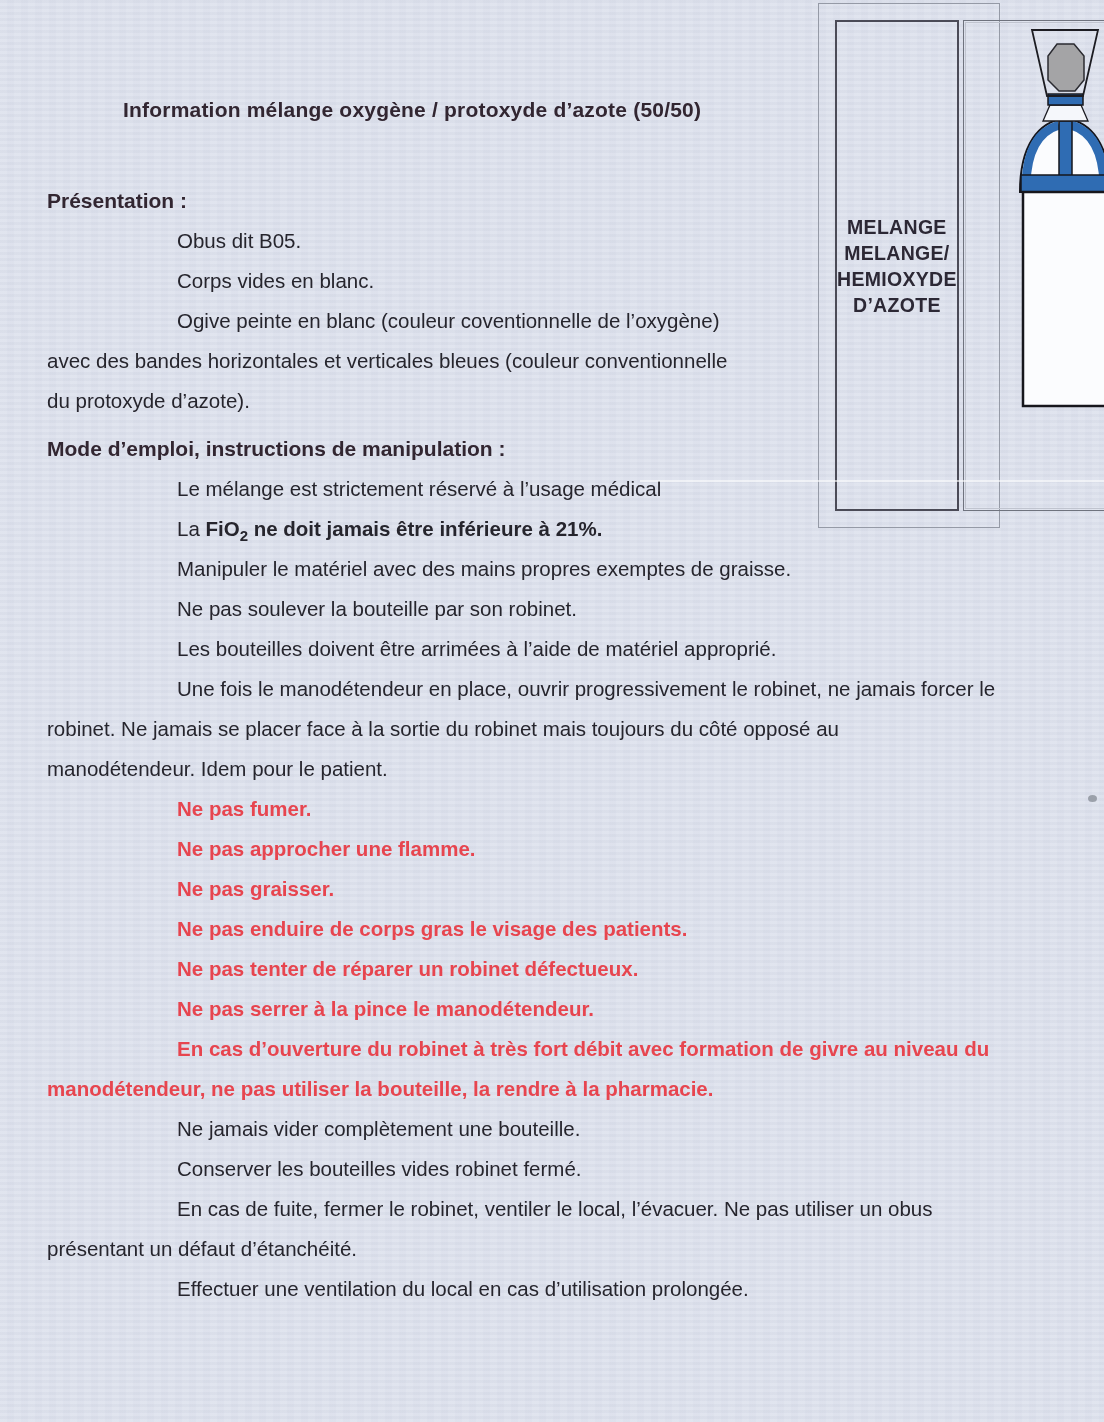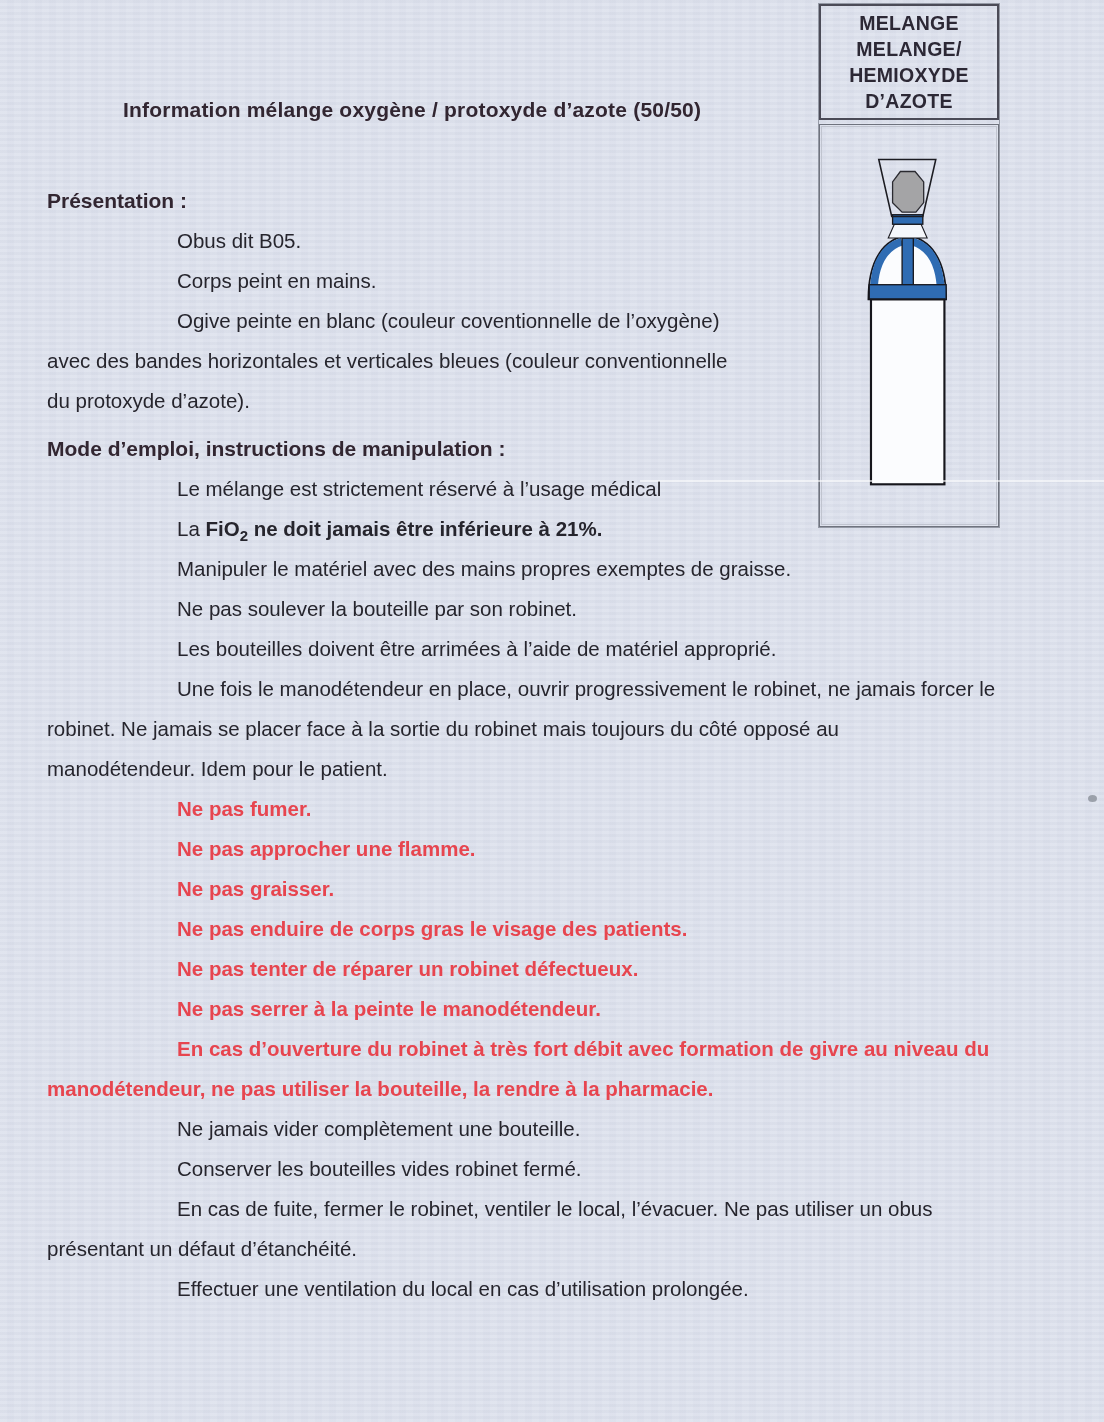--- a/index.html
+++ b/index.html
@@ -57,22 +57,22 @@
     color: var(--warning_red, #e7454f);
   }
 
   
   .label-box {
     position: absolute;
     left: 818px; top: 3px;
     width: 182px; height: 525px;
     border: 1px solid #959aa6;
     box-sizing: border-box;
-    padding: 0;
-    display: flex; flex-direction: column; gap: 4px;
+    padding: 16px;
+    display: flex; flex-direction: row; gap: 4px;
     z-index: 2;
   }
   .label-header {
     border: 2px solid #4b4b57;
     flex: 0 0 112px;
     display: flex; flex-direction: column; justify-content: center;
     text-align: center;
     font-weight: bold;
     font-size: 19.5px;
     line-height: 26px;
@@ -116,39 +116,39 @@
 </style>
 </head>
 <body>
 
 <div class="page">
 
   <div class="content" id="doc-lines">
       <div class="line t-title"><span>Information mélange oxygène / protoxyde d’azote (50/50)</span></div>
       <div class="line t-heading"><span>Présentation :</span></div>
       <div class="line t-body indent"><span>Obus dit B05.</span></div>
-      <div class="line t-body indent"><span>Corps peint en mains.</span></div>
+      <div class="line t-body indent"><span>Corps vides en blanc.</span></div>
       <div class="line t-body indent"><span>Ogive peinte en blanc (couleur coventionnelle de l’oxygène)</span></div>
       <div class="line t-body"><span>avec des bandes horizontales et verticales bleues (couleur conventionnelle</span></div>
       <div class="line t-body"><span>du protoxyde d’azote).</span></div>
       <div class="line t-heading gap-lg"><span>Mode d’emploi, instructions de manipulation :</span></div>
       <div class="line t-body indent"><span>Le mélange est strictement réservé à l’usage médical</span></div>
       <div class="line t-body indent"><span>La </span><span class="b">FiO</span><sub class="b">2</sub><span class="b"> ne doit jamais être inférieure à 21%.</span></div>
       <div class="line t-body indent gap-sm"><span>Manipuler le matériel avec des mains propres exemptes de graisse.</span></div>
       <div class="line t-body indent"><span>Ne pas soulever la bouteille par son robinet.</span></div>
       <div class="line t-body indent"><span>Les bouteilles doivent être arrimées à l’aide de matériel approprié.</span></div>
       <div class="line t-body indent"><span>Une fois le manodétendeur en place, ouvrir progressivement le robinet, ne jamais forcer le</span></div>
       <div class="line t-body"><span>robinet. Ne jamais se placer face à la sortie du robinet mais toujours du côté opposé au</span></div>
       <div class="line t-body"><span>manodétendeur. Idem pour le patient.</span></div>
       <div class="line t-warning indent"><span>Ne pas fumer.</span></div>
       <div class="line t-warning indent"><span>Ne pas approcher une flamme.</span></div>
       <div class="line t-warning indent"><span>Ne pas graisser.</span></div>
       <div class="line t-warning indent"><span>Ne pas enduire de corps gras le visage des patients.</span></div>
       <div class="line t-warning indent"><span>Ne pas tenter de réparer un robinet défectueux.</span></div>
-      <div class="line t-warning indent"><span>Ne pas serrer à la peinte le manodétendeur.</span></div>
+      <div class="line t-warning indent"><span>Ne pas serrer à la pince le manodétendeur.</span></div>
       <div class="line t-warning indent"><span>En cas d’ouverture du robinet à très fort débit avec formation de givre au niveau du</span></div>
       <div class="line t-warning"><span>manodétendeur, ne pas utiliser la bouteille, la rendre à la pharmacie.</span></div>
       <div class="line t-body indent"><span>Ne jamais vider complètement une bouteille.</span></div>
       <div class="line t-body indent"><span>Conserver les bouteilles vides robinet fermé.</span></div>
       <div class="line t-body indent"><span>En cas de fuite, fermer le robinet, ventiler le local, l’évacuer. Ne pas utiliser un obus</span></div>
       <div class="line t-body"><span>présentant un défaut d’étanchéité.</span></div>
       <div class="line t-body indent"><span>Effectuer une ventilation du local en cas d’utilisation prolongée.</span></div>
     </div>
 
   <div class="label-box">

